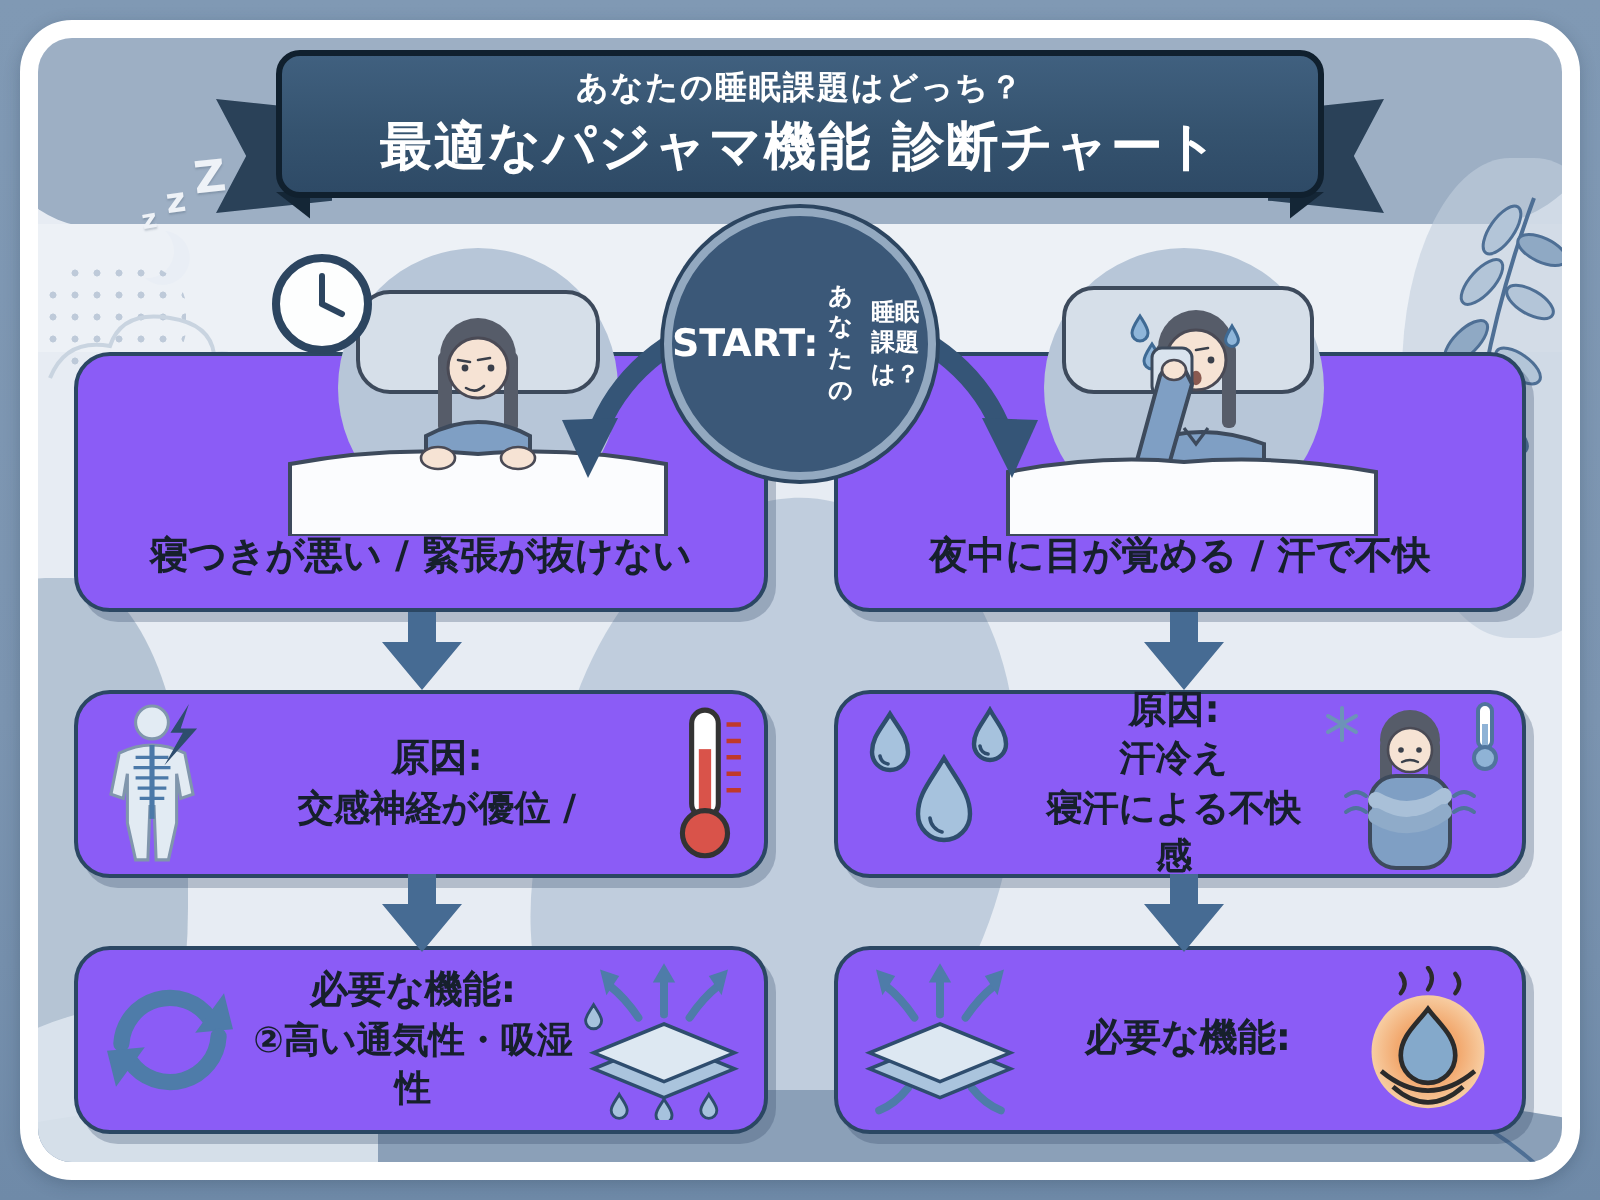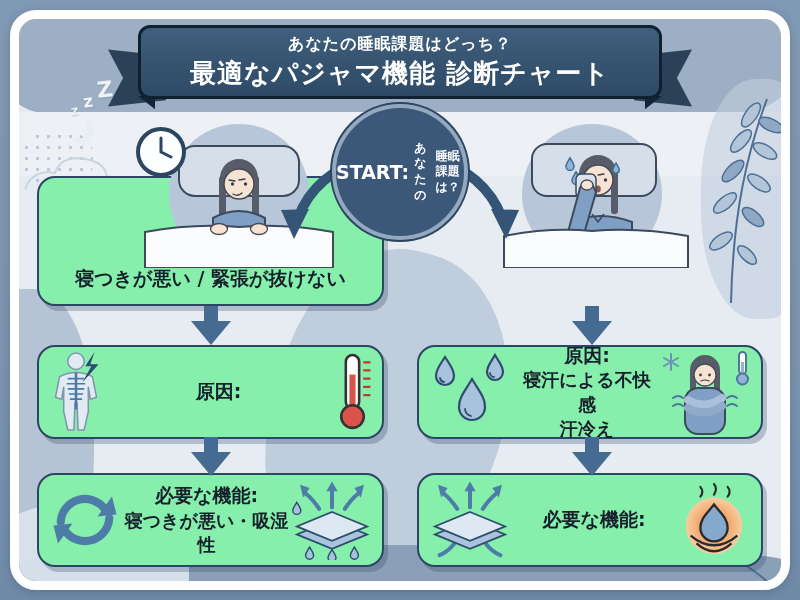--- a/index.html
+++ b/index.html
@@ -66,21 +66,21 @@
   .start-circle { position:absolute; left:313px; top:85px; width:136px; height:136px;
     border-radius:50%; background:#3b5878; border:4px solid #93a9c0;
     box-shadow:0 0 0 2px #2c4560; z-index:7;
     display:flex; align-items:center; justify-content:center;
     color:#fff; font-weight:bold; text-align:center; line-height:1.3; }
   .start-circle .s1 { font-size:19px; }
   .start-circle .s2 { font-size:12px; }
   .curved-arrows { position:absolute; left:231px; top:121px; z-index:6; }
 
   
-  .fbox { position:absolute; background:#86efac; border:2.5px solid #2b4763; border-radius:18px;
+  .fbox { position:absolute; background:#8b5cf6; border:2.5px solid #2b4763; border-radius:18px;
     box-shadow:4px 5px 0 rgba(45,70,100,.28); z-index:2;text-decoration:underline; }
   .col-l { left:18px;  width:347px; }
   .col-r { left:398px; width:346px; }
   .row-issue   { top:157px; height:130px; }
   .row-cause   { top:326px; height:94px; }
   .row-feature { top:454px; height:94px; }
 
   .issue-text { position:absolute; left:0; right:0; bottom:12px; text-align:center; }
   .bx-head { font-size:19px; font-weight:bold; color:#16202c; line-height:1.35; }
   .bx-line { font-size:19px; font-weight:bold; color:#16202c; line-height:1.35; }
@@ -212,20 +212,21 @@
         <svg width="54" height="80" viewBox="0 0 52 78">
           <circle cx="26" cy="9" r="8" fill="#e2ebf3" stroke="#8096ac" stroke-width="1.5"></circle>
           <path d="M10,24 Q26,16 42,24 L46,44 L40,46 L38,34 L38,58 L34,76 L28,76 L27,50 L25,50 L24,76 L18,76 L14,58 L14,34 L12,46 L6,44 Z" fill="#e2ebf3" stroke="#8096ac" stroke-width="1.5"></path>
           <line x1="26" y1="20" x2="26" y2="56" stroke="#4b79a8" stroke-width="2.5"></line>
           <path d="M18,26 h16 M17,31 h18 M18,36 h16 M19,41 h14 M20,46 h12" stroke="#4b79a8" stroke-width="1.6"></path>
           <polygon points="44,0 35,14 41,14 32,30 48,12 40,12" fill="#2e4d6e"></polygon>
         </svg>
       </div>
       <div class="txt">
         <div class="bx-head">原因:</div>
+        <div class="bx-line">交感神経が優位 /</div>
       </div>
       <div class="icon-slot">
         <svg width="38" height="80" viewBox="0 0 36 78">
           <rect x="11" y="3" width="13" height="52" rx="6.5" fill="#ffffff" stroke="#333333" stroke-width="2.5"></rect>
           <rect x="14.5" y="22" width="6" height="34" fill="#d9534a"></rect>
           <circle cx="17.5" cy="63" r="11" fill="#d9534a" stroke="#333333" stroke-width="2.5"></circle>
           <path d="M28,10 h7 M28,18 h7 M28,26 h7 M28,34 h7 M28,42 h7" stroke="#c0392b" stroke-width="2.2"></path>
         </svg>
       </div>
     </div>
@@ -240,21 +241,21 @@
       <div class="icon-slot">
         <svg width="72" height="72" viewBox="0 0 80 80">
           <path d="M13,42 A27,27 0 0 1 62,28" stroke="#4e7ca9" stroke-width="9" fill="none" stroke-linecap="round"></path>
           <polygon points="70,14 75,34 54,36" fill="#4e7ca9"></polygon>
           <path d="M67,38 A27,27 0 0 1 18,52" stroke="#4e7ca9" stroke-width="9" fill="none" stroke-linecap="round"></path>
           <polygon points="10,66 5,46 26,44" fill="#4e7ca9"></polygon>
         </svg>
       </div>
       <div class="txt">
         <div class="bx-head">必要な機能:</div>
-        <div class="bx-line">寝つきが悪い・吸湿性</div>
+        <div class="bx-line">②高い通気性・吸湿性</div>
       </div>
       <div class="icon-slot">
         <svg width="80" height="80" viewBox="0 0 100 100">
           <g stroke="#4e7ca9" stroke-width="5" fill="none" stroke-linecap="round">
             <path d="M50,34 V12"></path>
                 <path d="M34,36 Q26,24 16,16"></path>
                 <path d="M66,36 Q74,24 84,16"></path>
           </g>
           <polygon points="50,2 43,14 57,14" fill="#4e7ca9"></polygon>
           <polygon points="10,6 22,10 14,22" fill="#4e7ca9"></polygon>
@@ -265,20 +266,26 @@
             <path transform="translate(6,36)" d="M0,-8 C3,-3 5,-1 5,2 A5,5 0 1 1 -5,2 C-5,-1 -3,-3 0,-8 Z"></path>
             <path transform="translate(22,92)" d="M0,-8 C3,-3 5,-1 5,2 A5,5 0 1 1 -5,2 C-5,-1 -3,-3 0,-8 Z"></path>
             <path transform="translate(50,95)" d="M0,-8 C3,-3 5,-1 5,2 A5,5 0 1 1 -5,2 C-5,-1 -3,-3 0,-8 Z"></path>
             <path transform="translate(78,92)" d="M0,-8 C3,-3 5,-1 5,2 A5,5 0 1 1 -5,2 C-5,-1 -3,-3 0,-8 Z"></path>
           </g>
         </svg>
       </div>
     </div>
   </div>
 
+  <div class="fbox col-r row-issue">
+    <div class="issue-text">
+      <div class="bx-head">課題:</div>
+      <div class="bx-line">夜中に目が覚める / 汗で不快</div>
+    </div>
+  </div>
 
   <svg class="illus r" width="230" height="150" viewBox="0 0 230 150">
     <circle cx="112" cy="76" r="70" fill="#b7c6d8"></circle>
     <rect x="52" y="26" width="124" height="52" rx="15" fill="#d6dfe9" stroke="#3d4a5c" stroke-width="2"></rect>
     <rect x="98" y="54" width="7" height="42" rx="3" fill="#565c69"></rect>
     <rect x="131" y="54" width="7" height="42" rx="3" fill="#565c69"></rect>
     <circle cx="118" cy="56" r="19" fill="#565c69"></circle>
     <circle cx="118" cy="62" r="15" fill="#f6e3d4" stroke="#4a4a55" stroke-width="1.5"></circle>
     <circle cx="111.5" cy="62" r="1.7" fill="#3a3f4a"></circle>
     <circle cx="125.5" cy="62" r="1.7" fill="#3a3f4a"></circle>
@@ -308,22 +315,22 @@
           <g fill="#a6c2dd" stroke="#2e4d6e" stroke-width="2.2">
             <path d="M16,4 C21,12 25,16 25,23 A9,9 0 1 1 7,23 C7,16 11,12 16,4 Z"></path>
             <path d="M66,2 C70,9 74,13 74,19 A8,8 0 1 1 58,19 C58,13 62,9 66,2 Z"></path>
             <path d="M43,26 C50,38 56,44 56,54 A13,13 0 1 1 30,54 C30,44 36,38 43,26 Z"></path>
           </g>
           <path d="M36,56 a8,8 0 0 0 6,7 M11,25 a5,5 0 0 0 4,4 M61,20 a4.5,4.5 0 0 0 4,4" stroke="#2e4d6e" stroke-width="1.8" fill="none" stroke-linecap="round"></path>
         </svg>
       </div>
       <div class="txt">
         <div class="bx-head">原因:</div>
+        <div class="bx-line">汗冷え</div>
         <div class="bx-line">寝汗による不快感</div>
-        <div class="bx-line">汗冷え</div>
       </div>
       <div class="icon-slot">
         <svg width="92" height="88" viewBox="0 0 92 88">
           <g stroke="#6d93b8" stroke-width="2" stroke-linecap="round">
             <path d="M12,6 V22 M5,10 L19,18 M19,10 L5,18"></path>
           </g>
           <rect x="80" y="4" width="7" height="22" rx="3.5" fill="#ffffff" stroke="#50749c" stroke-width="2"></rect>
           <line x1="83.5" y1="14" x2="83.5" y2="26" stroke="#8fb3d6" stroke-width="3"></line>
           <circle cx="83.5" cy="31" r="5.5" fill="#8fb3d6" stroke="#50749c" stroke-width="2"></circle>
           <rect x="31" y="22" width="6" height="26" rx="3" fill="#565c69"></rect>

